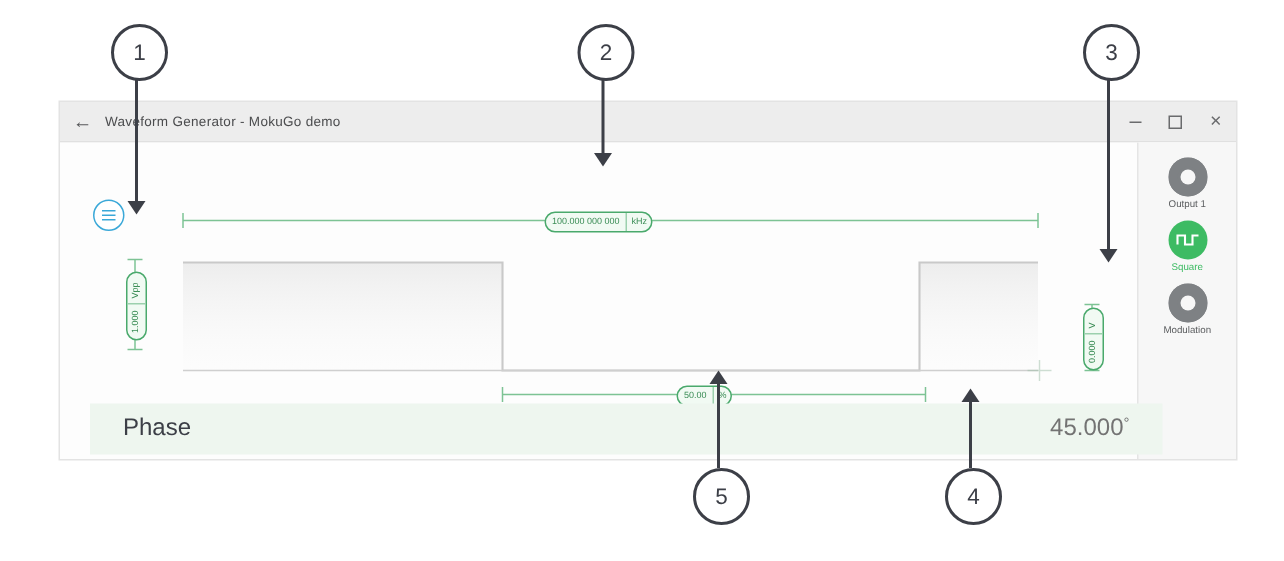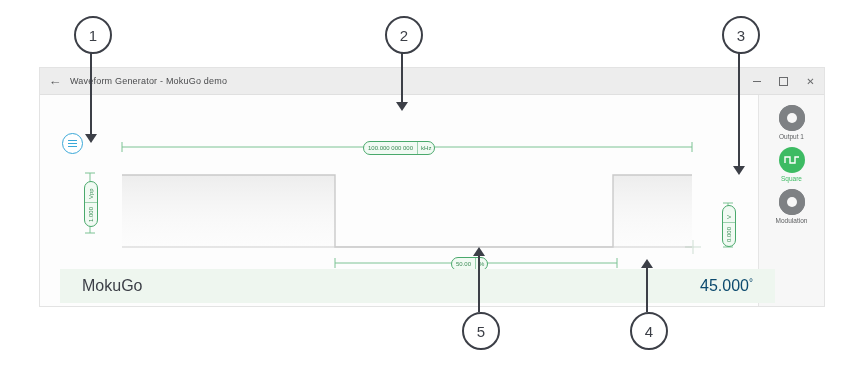--- a/index.html
+++ b/index.html
@@ -170,21 +170,21 @@
     left:60px;top:269px;
     width:715px;height:34px;
     background:#eef6ef;
     display:flex;align-items:center;
     justify-content:space-between;
     padding:0 22px;
     box-sizing:border-box;
     z-index:15;
   }
   .phase-label{font-size:16px;color:#3c3f47;}
-  .phase-value{font-size:16px;color:#0c4a6e;}
+  .phase-value{font-size:16px;color:#737373;}
   .phase-value .deg{font-size:10px;vertical-align:top;}
 </style>
 </head>
 <body>
 
 <div class="callout" style="left:74px;top:16px;">
   <span>1</span>
 </div>
 <div class="callout-stem" style="left:90px;top:50px;height:86px;"></div>
 <div class="callout-head head-down" style="left:85px;top:134px;"></div>
@@ -338,17 +338,17 @@
           </div>
         <div class="rail-label">Modulation</div>
       </div>
 
     </div>
 
   </div>
 </div>
 
 <div class="phasebar">
-  <div class="phase-label">MokuGo</div>
+  <div class="phase-label">Phase</div>
   <div class="phase-value">
     <span>45.000</span><span class="deg">°</span>
   </div>
 </div>
 
 </body></html>

